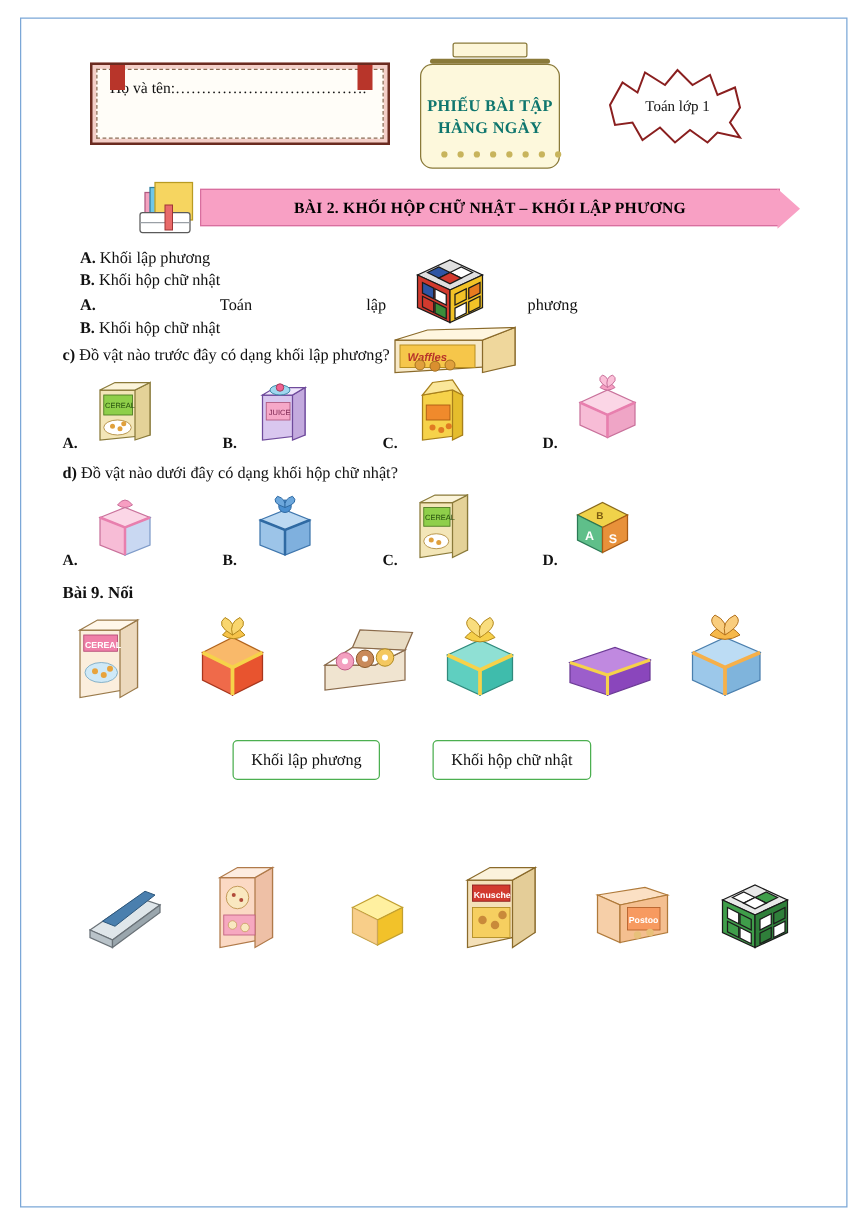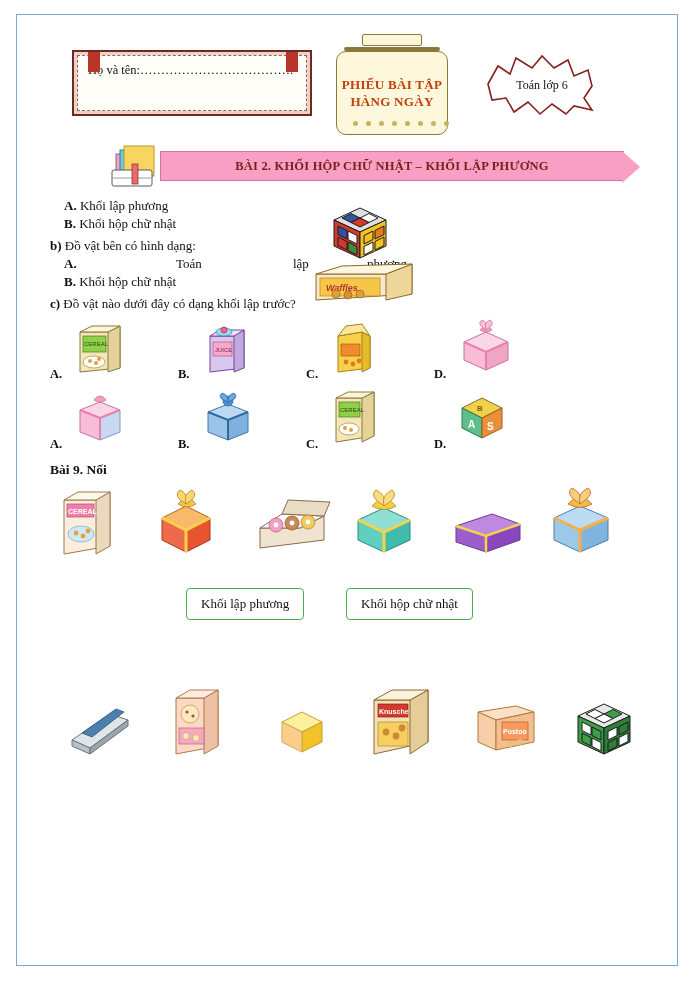--- a/index.html
+++ b/index.html
@@ -86,21 +86,21 @@
     border: 1.5px solid #8a7a3a;
     border-radius: 10px;
     display: flex; align-items: center; justify-content: center;
     text-align: center;
   }
   .plaque-text {
     font-weight: bold;
     font-size: 13px;
     line-height: 17px;
     letter-spacing: .3px;
-    color: #c2410c;
+    color: #0f766e;
   }
   .plaque-dots {
     position: absolute; left: 16px; bottom: 7px;
     width: 96px; height: 6px;
     display: flex; justify-content: space-between;
   }
   .plaque-dots i {
     width: 5px; height: 5px; border-radius: 50%;
     background: #c8b45c; display: block;
   }
@@ -139,21 +139,21 @@
     position: absolute; right: -17px; top: -1px;
     width: 0; height: 0;
     border-top: 16px solid transparent;
     border-bottom: 16px solid transparent;
     border-left: 18px solid #f8a0c4;
   }
   .banner-text {
     font-weight: bold;
     font-size: 12.5px;
     letter-spacing: .2px;
-    color: #7f1d1d;
+    color: #000000;
     white-space: nowrap;
   }
 
   
   .body {
     margin: 4px 28px 0 28px;
     font-size: 13px;
   }
   .q-title { font-weight: bold; font-size: 13.5px; margin: 6px 0 4px 0; }
   .sub { margin: 6px 0 2px 0; }
@@ -243,21 +243,21 @@
                 <i></i>
                 <i></i>
             </div>
           </div>
         </div>
 
         <div class="burst">
           <svg width="116" height="62" viewBox="0 0 116 62">
             <polygon points="4,30 14,12 26,20 32,4 48,14 58,2 70,14 84,6 90,22 104,16 108,32 100,44 108,56 90,52 82,60 68,50 56,60 44,48 30,58 22,44 8,46" fill="#ffffff" stroke="#8a1f1f" stroke-width="1.6"></polygon>
           </svg>
-          <div class="burst-label">Toán lớp 6</div>
+          <div class="burst-label">Toán lớp 1</div>
         </div>
       </div>
 
       <div class="banner-row">
         <div class="books">
           <svg width="54" height="48" viewBox="0 0 54 48">
             <rect x="6" y="10" width="30" height="30" fill="#f4a3c0" stroke="#b05a80" stroke-width="1"></rect>
             <rect x="10" y="6" width="30" height="30" fill="#6fc7e8" stroke="#2f7f9e" stroke-width="1"></rect>
             <rect x="14" y="2" width="30" height="30" fill="#f6d560" stroke="#b99b22" stroke-width="1"></rect>
             <rect x="2" y="26" width="40" height="16" rx="2" fill="#ffffff" stroke="#5a5a5a" stroke-width="1"></rect>
@@ -299,29 +299,25 @@
                 <polygon points="34,31.5 43,27 43,35.5 34,40" fill="#f2c327"></polygon>
                 <polygon points="45,26.5 54,22 54,30.5 45,35" fill="#e87b1f"></polygon>
                 <polygon points="34,42.5 43,38 43,46.5 34,51" fill="#ffffff"></polygon>
                 <polygon points="45,37.5 54,33 54,41.5 45,46" fill="#f2c327"></polygon>
               </g>
             </svg>
           </div>
         </div>
 
         <div class="row-rel" style="margin-top:4px;">
-          <div class="sub">
-            <b>b)</b>
-            <span>Đồ vật bên có hình dạng:</span>
-          </div>
           <div class="opt">
             <b>A.</b>
             <span style="margin-left:96px;">Toán</span>
             <span style="margin-left:88px;">lập</span>
-            <span style="margin-left:55px;">phương</span>
+            <span style="margin-left:110px;">phương</span>
           </div>
           <div class="opt">
             <b>B.</b>
             <span>Khối hộp chữ nhật</span>
           </div>
 
           <div style="position:absolute; left:262px; top:22px;font-style:italic;">
             <svg width="106" height="48" viewBox="0 0 106 48">
               <polygon points="4,14 74,14 100,4 100,34 4,40" fill="#f7e9c8" stroke="#8a6a2a" stroke-width="1"></polygon>
               <polygon points="74,14 100,4 100,34 74,40" fill="#efd79c" stroke="#8a6a2a" stroke-width="1"></polygon>
@@ -330,21 +326,21 @@
               <circle cx="24" cy="34" r="4" fill="#e0a03c" stroke="#9b6a1c" stroke-width="0.7"></circle>
               <circle cx="36" cy="35" r="4" fill="#d98f2f" stroke="#9b6a1c" stroke-width="0.7"></circle>
               <circle cx="48" cy="34" r="4" fill="#e0a03c" stroke="#9b6a1c" stroke-width="0.7"></circle>
               <polygon points="4,14 30,6 100,4 74,14" fill="#fff6e0" stroke="#8a6a2a" stroke-width="1"></polygon>
             </svg>
           </div>
         </div>
 
         <div class="sub" style="margin-top:6px;">
           <b>c)</b>
-          <span>Đồ vật nào dưới đây có dạng khối lập trước?</span>
+          <span>Đồ vật nào trước đây có dạng khối lập phương?</span>
         </div>
         <div class="imgrow">
           <div class="cell" style="left:0px;">
             <span class="lbl">A.</span>
             <span class="art">
               <svg width="52" height="58" viewBox="0 0 52 58">
                 <polygon points="8,14 36,14 48,8 48,50 8,54" fill="#f3e6b8" stroke="#8a7a3a" stroke-width="1"></polygon>
                 <polygon points="36,14 48,8 48,50 36,54" fill="#e4d298" stroke="#8a7a3a" stroke-width="1"></polygon>
                 <rect x="11" y="18" width="23" height="16" fill="#8fcf4a" stroke="#4c7a22" stroke-width="0.7"></rect>
                 <text x="12" y="28" font-family="Liberation Sans, sans-serif" font-size="6" fill="#254d0c">CEREAL</text>
@@ -394,20 +390,24 @@
                 <path d="M8,24 L30,34 L52,24" stroke="#e87fae" stroke-width="2" fill="none"></path>
                 <path d="M30,34 L30,52" stroke="#e87fae" stroke-width="2"></path>
                 <path d="M24,12 q6,-8 12,0 q-6,4 -12,0" fill="#f79ec2" stroke="#c9719b" stroke-width="0.8"></path>
                 <path d="M30,12 q-10,-6 -4,-10 q6,2 4,10" fill="#fbc0d8" stroke="#c9719b" stroke-width="0.8"></path>
                 <path d="M30,12 q10,-6 4,-10 q-6,2 -4,10" fill="#fbc0d8" stroke="#c9719b" stroke-width="0.8"></path>
               </svg>
             </span>
           </div>
         </div>
 
+        <div class="sub" style="margin-top:8px;">
+          <b>d)</b>
+          <span>Đồ vật nào dưới đây có dạng khối hộp chữ nhật?</span>
+        </div>
         <div class="imgrow">
           <div class="cell" style="left:0px;">
             <span class="lbl">A.</span>
             <span class="art">
               <svg width="56" height="58" viewBox="0 0 56 58">
                 <polygon points="8,22 28,14 48,22 28,30" fill="#fbd6e6" stroke="#c9719b" stroke-width="1"></polygon>
                 <polygon points="8,22 28,30 28,52 8,44" fill="#f7bcd6" stroke="#c9719b" stroke-width="1"></polygon>
                 <polygon points="28,30 48,22 48,44 28,52" fill="#c9d8f2" stroke="#7f9bc9" stroke-width="1"></polygon>
                 <path d="M8,22 L28,30 L48,22" stroke="#e87fae" stroke-width="2" fill="none"></path>
                 <path d="M28,30 L28,52" stroke="#e87fae" stroke-width="2"></path>

